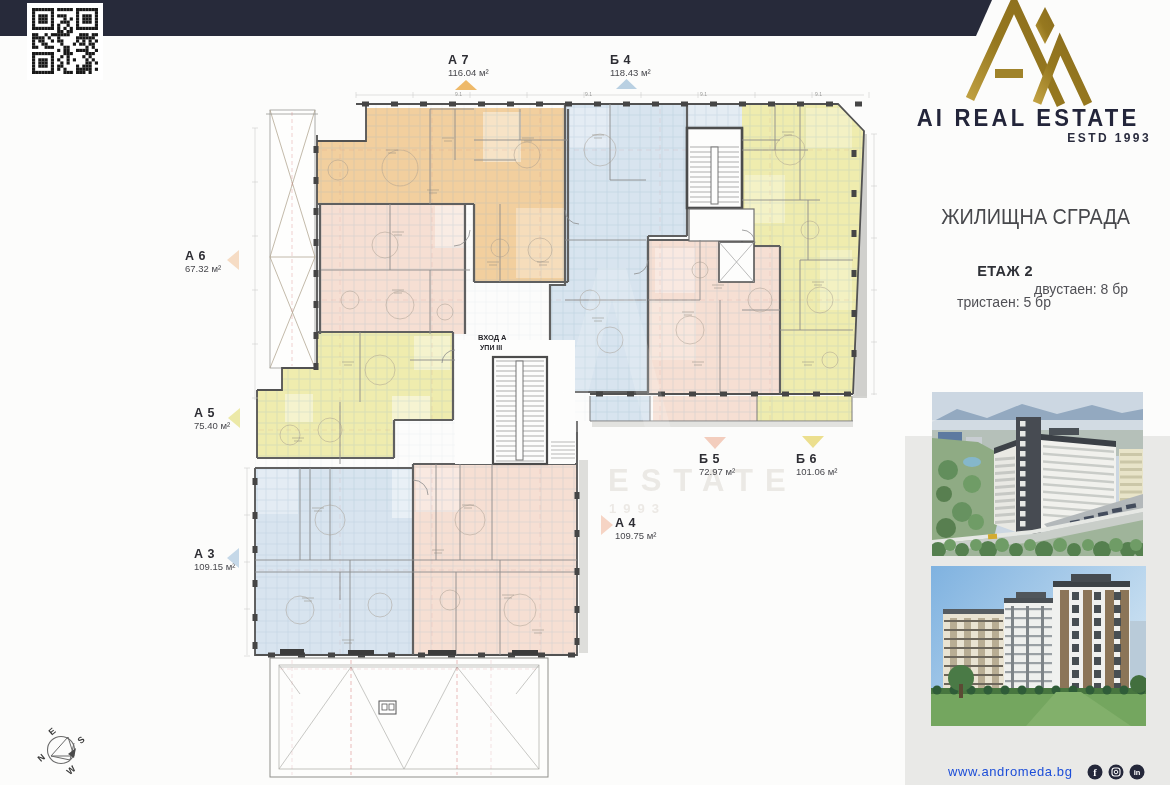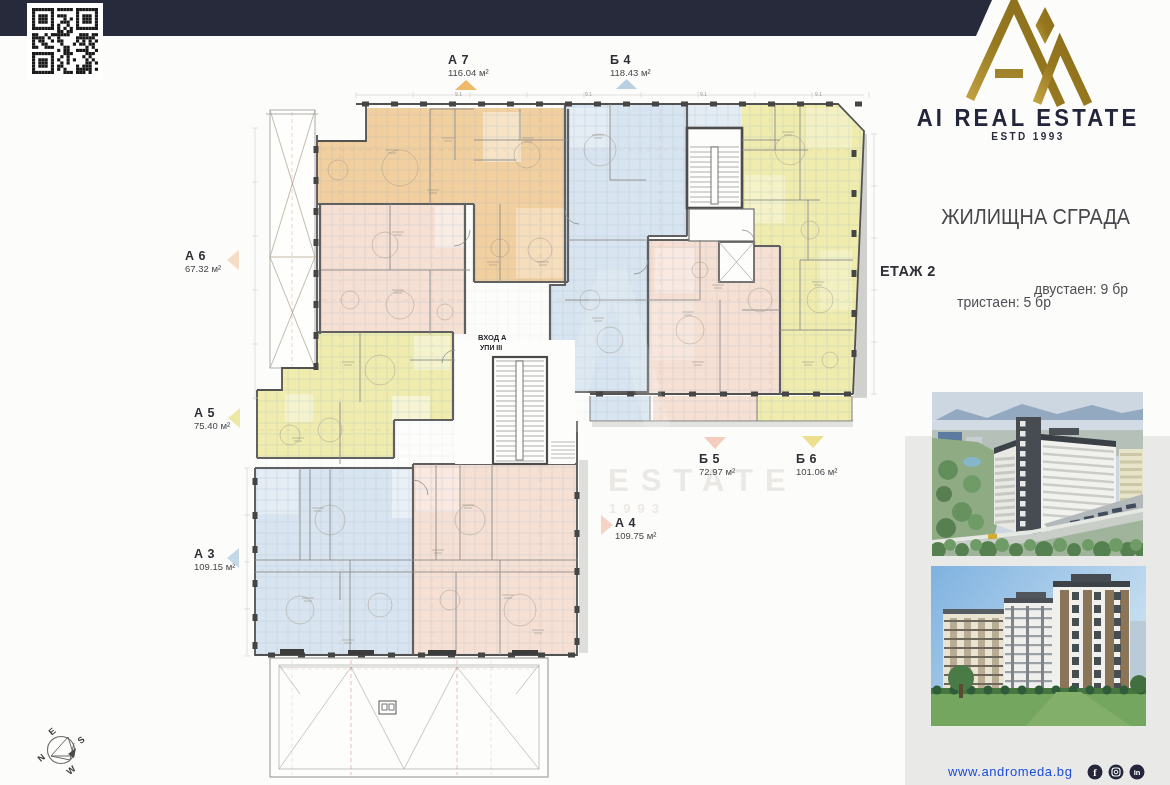--- a/index.html
+++ b/index.html
@@ -941,24 +941,24 @@
     </defs>
 <g stroke="url(#gold)" fill="none" stroke-width="9" stroke-miterlimit="8">
 <path d="M15,99 L59,3.5 L106,105"></path>
 
 <path d="M82,103 L105,44 L133,104"></path>
 </g>
 <rect x="40" y="69" width="28" height="9" fill="#a0832a"></rect>
 <polygon points="90,7 99.5,25.5 90,44 80.5,25.5" fill="url(#gold)"></polygon>
 </svg>
 <div class="abs" style="left:905px;top:106.5px;width:246px;text-align:center;font-size:23.5px;line-height:23.5px;font-weight:bold;letter-spacing:3.4px;color:#23253a;transform:scaleX(0.94);transform-origin:center;">AI REAL ESTATE</div>
-<div class="abs" style="left:905px;top:131px;width:246px;text-align:center;font-size:10px;font-weight:bold;letter-spacing:2.4px;color:#2a2c3e;">ESTD 1993</div>
+<div class="abs" style="left:905px;top:131px;width:246px;text-align:right;font-size:12px;font-weight:bold;letter-spacing:2.4px;color:#2a2c3e;">ESTD 1993</div>
 <div class="abs" style="left:820px;top:206px;width:310px;text-align:right;font-size:22px;line-height:22px;color:#47484c;letter-spacing:0px;transform:scaleX(0.9);transform-origin:right center;">ЖИЛИЩНА СГРАДА</div>
-<div class="abs" style="left:880px;top:263px;width:250px;text-align:left;font-size:14.5px;font-weight:bold;color:#2f3137;letter-spacing:0.4px;">ЕТАЖ 2</div>
-<div class="abs" style="left:880px;top:281.5px;width:248px;text-align:right;font-size:14px;line-height:14px;color:#515156;">двустаен: 9 бр</div>
+<div class="abs" style="left:880px;top:263px;width:250px;text-align:center;font-size:14.5px;font-weight:bold;color:#2f3137;letter-spacing:0.4px;">ЕТАЖ 2</div>
+<div class="abs" style="left:880px;top:281.5px;width:248px;text-align:right;font-size:14px;line-height:14px;color:#515156;">двустаен: 8 бр</div>
 <div class="abs" style="left:880px;top:295px;width:248px;text-align:center;font-size:14px;line-height:14px;color:#515156;">тристаен: 5 бр</div>
 
 <div class="abs" style="left:905px;top:436px;width:265px;height:349px;background:#e9e9e7;"></div>
 <svg style="position:absolute;left:932;top:392" width="211" height="164" viewBox="0 0 211 164" xmlns="http://www.w3.org/2000/svg">
     <rect width="211" height="164" fill="#ccd7e2"></rect>
     <path d="M0,30 L25,17 L55,26 L90,12 L125,22 L160,13 L190,21 L211,17 L211,40 L0,40 Z" fill="#93a9c0"></path>
     <rect y="28" width="211" height="13" fill="#e2e7eb" opacity="0.8"></rect>
     <rect y="38" width="211" height="26" fill="#b5c0b9"></rect>
     <rect x="6" y="40" width="24" height="15" fill="#5d7aa0"></rect>
     <rect x="34" y="45" width="16" height="10" fill="#c8cdd2"></rect>

